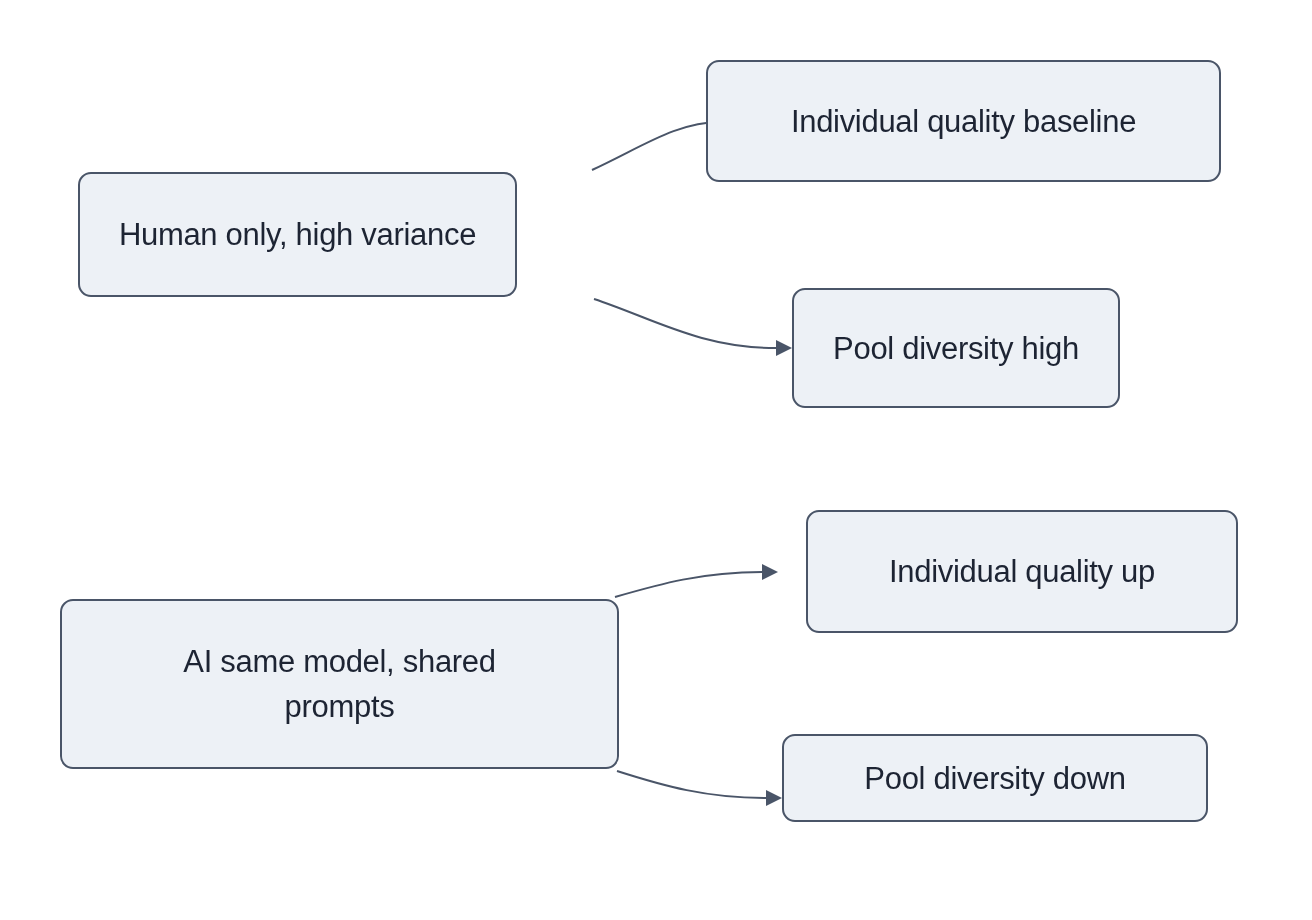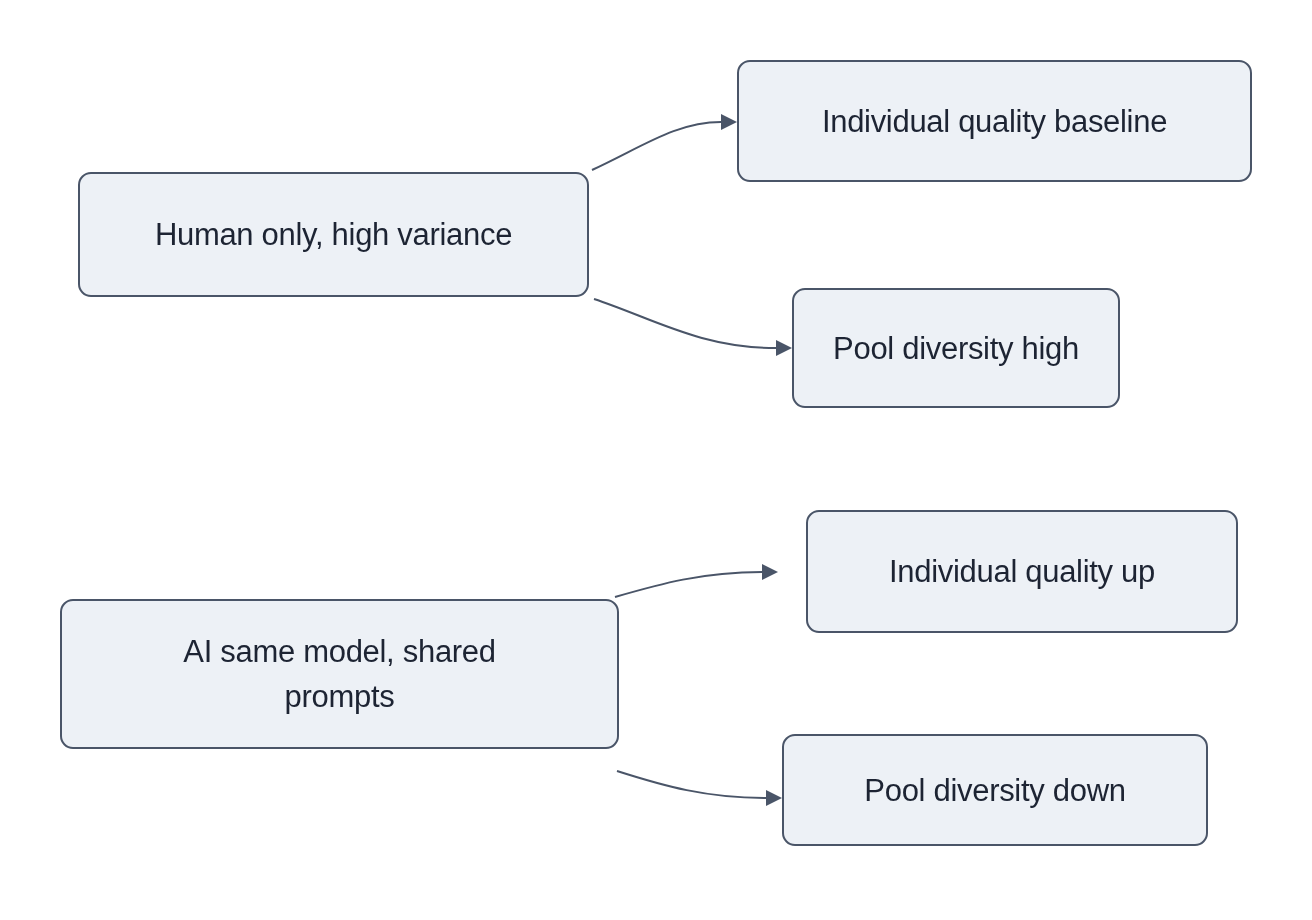--- a/index.html
+++ b/index.html
@@ -47,27 +47,27 @@
   }
   .node .label {
     display: block;
     text-align: center;
     font-size: 31px;
     line-height: 45px;
     letter-spacing: -0.3px;
     color: var(--text-color);
   }
   
-  #n-human   { left: 78px;  top: 172px; width: 511px; height: 125px; }
-  #n-iqb     { left: 737px; top: 60px;  width: 515px; height: 122px; }
+  #n-human   { left: 78px;  top: 172px; width: 439px; height: 125px; }
+  #n-iqb     { left: 706px; top: 60px;  width: 515px; height: 122px; }
   #n-pdh     { left: 792px; top: 288px; width: 328px; height: 120px; }
-  #n-ai      { left: 60px;  top: 599px; width: 559px; height: 150px; }
+  #n-ai      { left: 60px;  top: 599px; width: 559px; height: 170px; }
   #n-ai .label { max-width: 360px; }
   #n-iqu     { left: 778px; top: 510px; width: 432px; height: 123px; margin-left: 28px; }
-  #n-pdd     { left: 782px; top: 734px; width: 426px; height: 112px; }
+  #n-pdd     { left: 782px; top: 734px; width: 426px; height: 88px; }
 </style>
 </head>
 <body>
 
 <div class="canvas">
 
   <svg class="edges-layer" viewBox="0 0 1312 920" xmlns="http://www.w3.org/2000/svg">
     <g class="edge">
       <path d="M 592 170 C 642 147, 676 122, 721 122"></path>
       <polygon points="737,122 721,114 721,130"></polygon>

